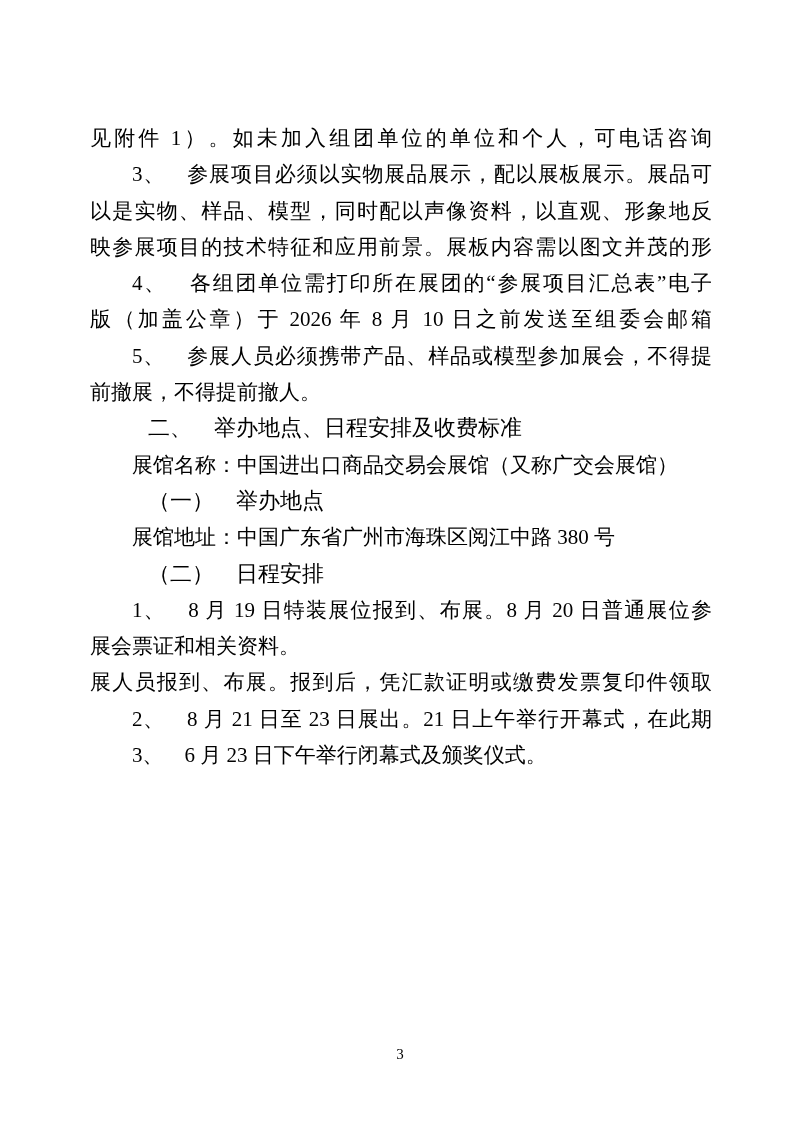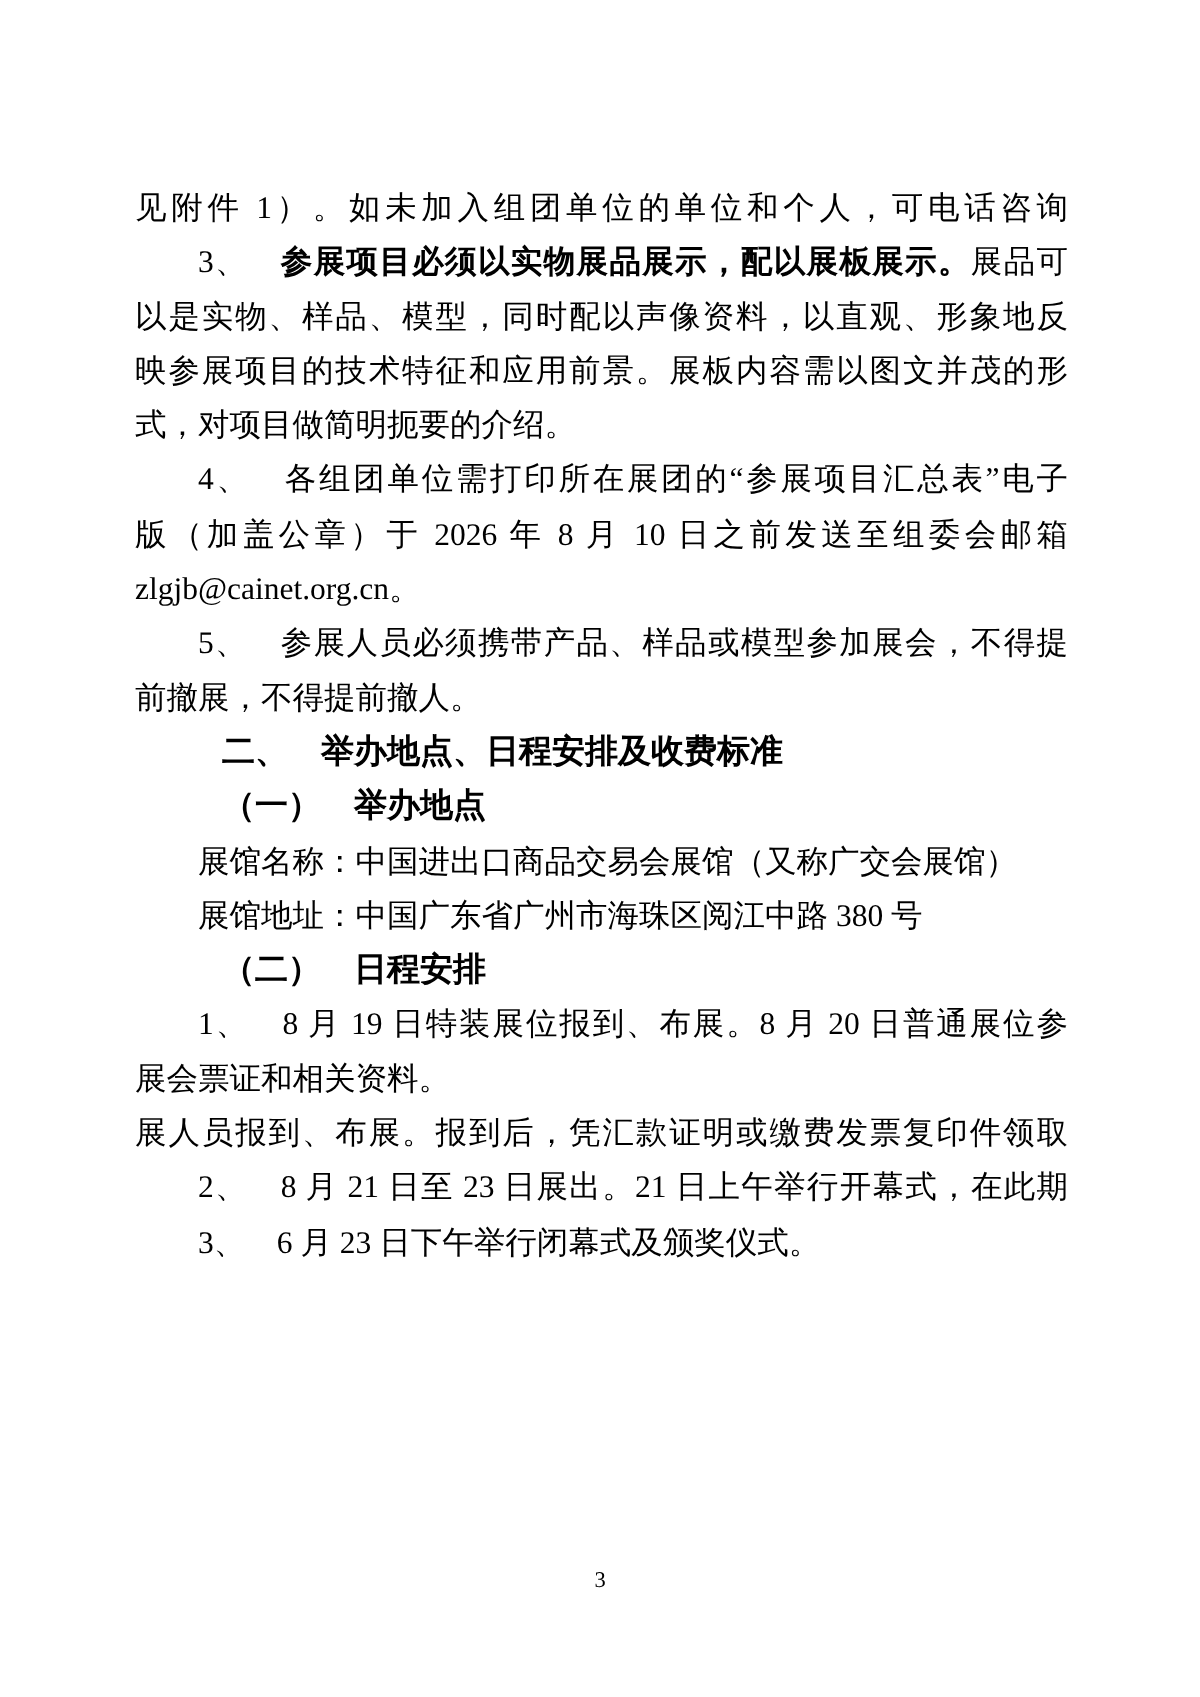--- a/index.html
+++ b/index.html
@@ -37,21 +37,21 @@
     font-size: 22px;
   }
   .line.justify {
     text-align: justify;
     text-align-last: justify;
     text-justify: inter-ideograph;
   }
   .indent-none    { padding-left: 0; }
   .indent-item    { padding-left: 42px; }
   .indent-heading { padding-left: 58px; }
-  .run.bold { font-weight: bold; }
+  .run.bold { font-weight: normal; }
   .page-footer {
     position: absolute;
     left: 0;
     top: 1045px;
     width: 100%;
     text-align: center;
   }
   .page-num {
     font-family: "Liberation Serif", "DejaVu Serif", serif;
     font-size: 15px;
@@ -60,29 +60,27 @@
 </style>
 </head>
 <body>
 
 <div class="page">
   <main class="doc-body" id="doc-body">
       <div class="line body indent-none justify"><span class="run">见附件 1）。如未加入组团单位的单位和个人，可电话咨询</span></div>
       <div class="line body indent-item justify"><span class="run">3、　</span><span class="run bold">参展项目必须以实物展品展示，配以展板展示。</span><span class="run">展品可</span></div>
       <div class="line body indent-none justify"><span class="run">以是实物、样品、模型，同时配以声像资料，以直观、形象地反</span></div>
       <div class="line body indent-none justify"><span class="run">映参展项目的技术特征和应用前景。展板内容需以图文并茂的形</span></div>
-      <div class="line body indent-none"><span class="run">式，对项目做简明扼要的介绍。</span></div>
       <div class="line body indent-item justify"><span class="run">4、　各组团单位需打印所在展团的“参展项目汇总表”电子</span></div>
       <div class="line body indent-none justify"><span class="run">版（加盖公章）于 2026 年 8 月 10 日之前发送至组委会邮箱</span></div>
-      <div class="line body indent-none"><span class="run">zlgjb@cainet.org.cn。</span></div>
       <div class="line body indent-item justify"><span class="run">5、　参展人员必须携带产品、样品或模型参加展会，不得提</span></div>
       <div class="line body indent-none"><span class="run">前撤展，不得提前撤人。</span></div>
       <div class="line heading indent-heading"><span class="run bold">二、　举办地点、日程安排及收费标准</span></div>
+      <div class="line body indent-item"><span class="run">展馆名称：中国进出口商品交易会展馆（又称广交会展馆）</span></div>
       <div class="line heading indent-heading"><span class="run bold">（一）　举办地点</span></div>
-      <div class="line body indent-item"><span class="run">展馆名称：中国进出口商品交易会展馆（又称广交会展馆）</span></div>
       <div class="line body indent-item"><span class="run">展馆地址：中国广东省广州市海珠区阅江中路 380 号</span></div>
       <div class="line heading indent-heading"><span class="run bold">（二）　日程安排</span></div>
       <div class="line body indent-item justify"><span class="run">1、　8 月 19 日特装展位报到、布展。8 月 20 日普通展位参</span></div>
       <div class="line body indent-none"><span class="run">展会票证和相关资料。</span></div>
       <div class="line body indent-none justify"><span class="run">展人员报到、布展。报到后，凭汇款证明或缴费发票复印件领取</span></div>
       <div class="line body indent-item justify"><span class="run">2、　8 月 21 日至 23 日展出。21 日上午举行开幕式，在此期</span></div>
       <div class="line body indent-item"><span class="run">3、　6 月 23 日下午举行闭幕式及颁奖仪式。</span></div>
     </main>
   <footer class="page-footer">
     <span class="page-num">3</span>

